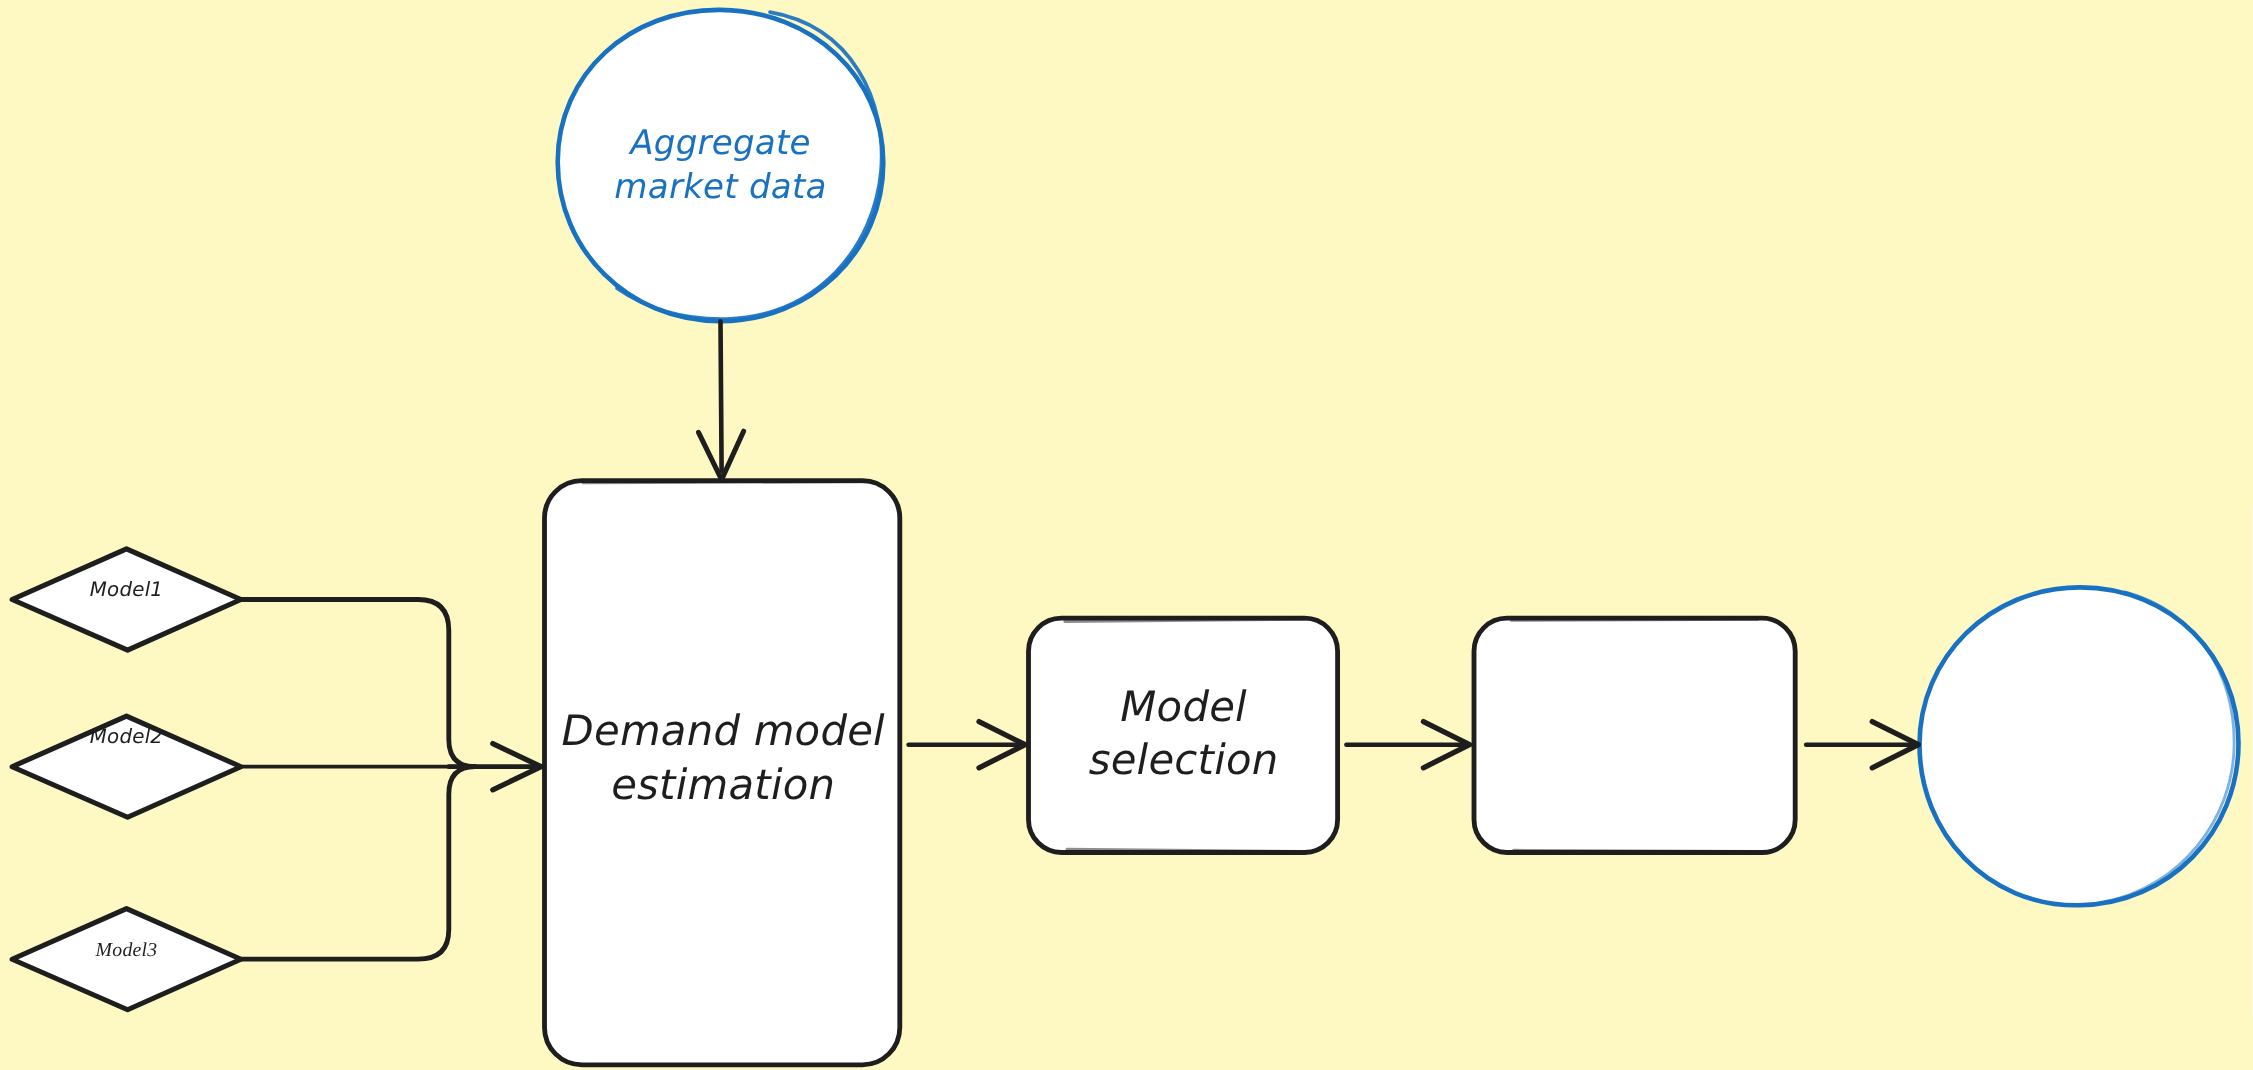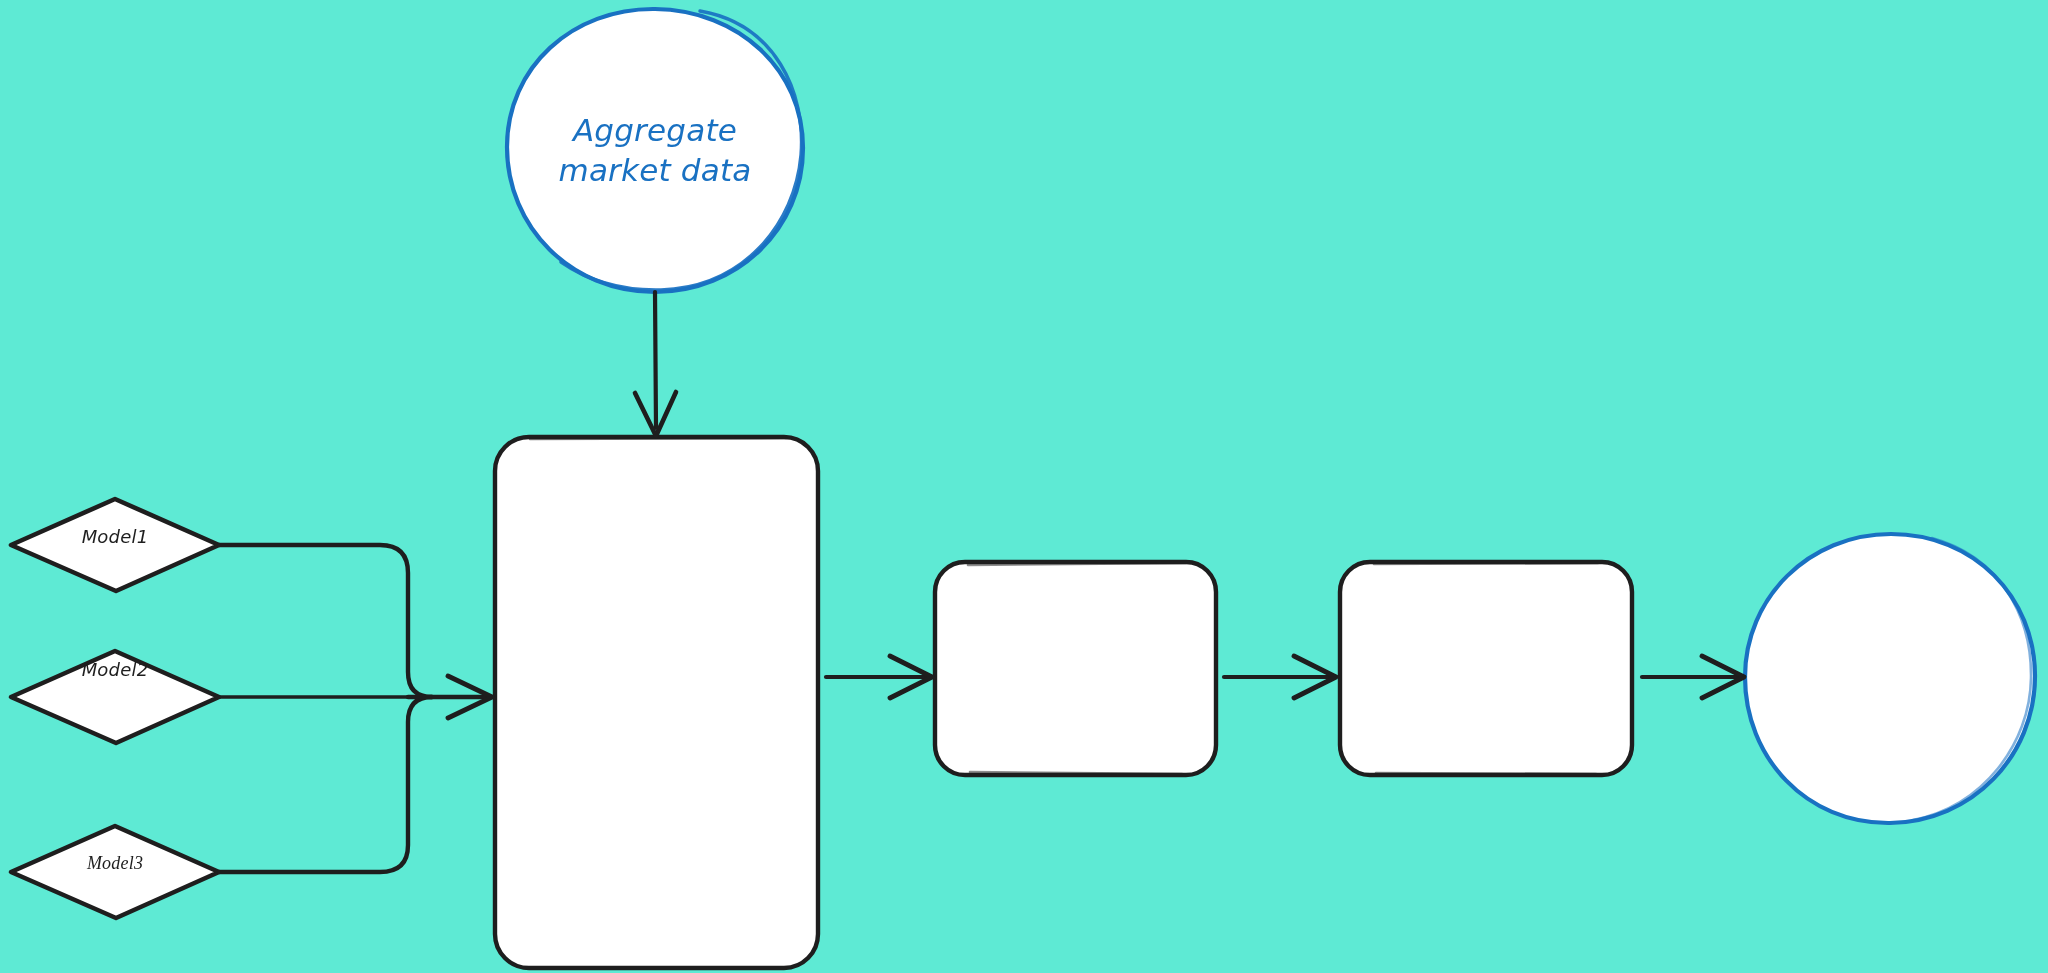--- a/index.html
+++ b/index.html
@@ -8,21 +8,21 @@
     padding: 0;
     background: #ffffff;
   }
   body {
     font-family: "DejaVu Sans", sans-serif;
   }
   #canvas {
     position: relative;
     width: 2048px;
     height: 973px;
-    background: #5eead4;
+    background: #fef9c3;
     overflow: hidden;
   }
   #diagram-svg {
     position: absolute;
     left: 0;
     top: 0;
     width: 2048px;
     height: 973px;
   }
   .node-label {
@@ -165,17 +165,21 @@
 
   <div class="node-label label-blue label-circle-top">Aggregate
 market data</div>
 
   <div class="node-label label-dark label-diamond label-model1">Model1</div>
 
   <div class="node-label label-dark label-diamond label-model2">Model2</div>
 
   <div class="node-label label-dark label-diamond label-model3">Model3</div>
 
+  <div class="node-label label-dark label-main-box">Demand model
+estimation</div>
 
+  <div class="node-label label-dark label-model-selection">Model
+selection</div>
 
 
 
 </div>
 
 </body></html>

